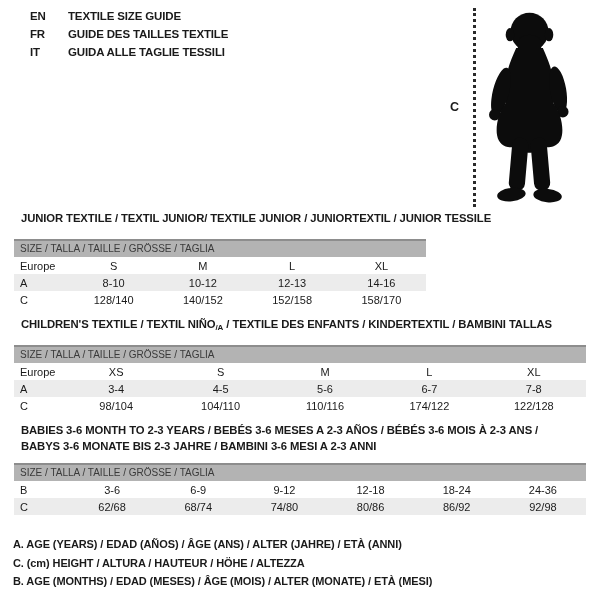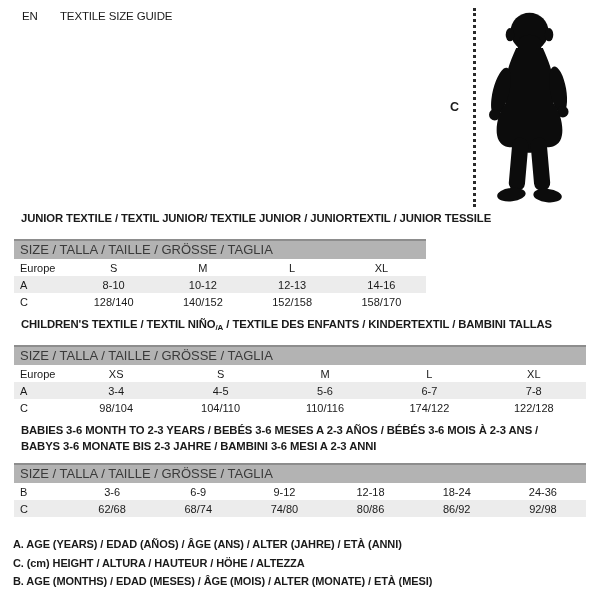--- a/index.html
+++ b/index.html
@@ -8,21 +8,21 @@
     background:#ffffff;
     font-family:"Liberation Sans", sans-serif;
     color:#1a1a1a;
     position:relative;
     overflow:hidden;
   }
 
   
   .lang-header { position:absolute; top:7px; left:22px; }
   .lang-row { display:flex; height:18px; align-items:center;
-              font-weight:normal; font-size:11.5px; letter-spacing:-0.15px; }
+              font-weight:bold; font-size:11.5px; letter-spacing:-0.15px;margin-left:8px; }
   .lang-code { width:38px; flex:0 0 38px; }
   .lang-label { white-space:nowrap; }
 
   
   .measure-line { position:absolute; left:473px; top:8px; height:199px; width:0;
                   border-left:3px dotted #2a2a2a; }
   .measure-label { position:absolute; left:450px; top:100px;
                    font-weight:bold; font-size:12.5px; }
   .baby-svg { position:absolute; left:481px; top:8px; width:97px; height:200px; }
 
@@ -36,39 +36,47 @@
   .title-sub { font-size:8px; vertical-align:-2px; }
 
   
   table.size-table { position:absolute; border-collapse:collapse;
                      table-layout:fixed; font-size:11px; color:#1a1a1a; }
   .t-junior   { top:239px; left:14px; width:412px; }
   .t-children { top:345px; left:14px; width:572px; }
   .t-babies   { top:463px; left:14px; width:572px; }
   th.band { background:#b3b3b3; border-top:2px solid #8d8d8d;
             text-align:left; font-weight:normal; color:#3a3a3a;
-            padding:1px 0 2px 6px; font-size:13px; height:13px; white-space:nowrap;
+            padding:1px 0 2px 6px; font-size:10px; height:13px; white-space:nowrap;
             overflow:hidden; }
   td { height:17px; text-align:center; padding:0; white-space:nowrap;margin-left:44px; }
   td.lbl { text-align:left; padding-left:6px; }
   tr.alt { background:#ececec; }
 
   
   .legend { position:absolute; left:13px; top:535px;
             font-weight:bold; font-size:11px; line-height:18.5px;
             letter-spacing:-0.1px; }
   .legend-line { display:block; white-space:nowrap; }
 </style>
 </head>
 <body>
 
 <div class="lang-header">
   <div class="lang-row">
     <span class="lang-code">EN</span>
     <span class="lang-label">TEXTILE SIZE GUIDE</span>
+  </div>
+  <div class="lang-row">
+    <span class="lang-code">FR</span>
+    <span class="lang-label">GUIDE DES TAILLES TEXTILE</span>
+  </div>
+  <div class="lang-row">
+    <span class="lang-code">IT</span>
+    <span class="lang-label">GUIDA ALLE TAGLIE TESSILI</span>
   </div>
 </div>
 
 <span class="measure-label">C</span>
 <div class="measure-line"></div>
 <svg class="baby-svg" viewBox="0 0 100 210" xmlns="http://www.w3.org/2000/svg" aria-hidden="true">
   <g fill="#0c0c0c">
     <circle cx="50" cy="25" r="20"></circle>
     <ellipse cx="50" cy="38" rx="13" ry="10"></ellipse>
     <ellipse cx="29.5" cy="28" rx="4.5" ry="7"></ellipse>

